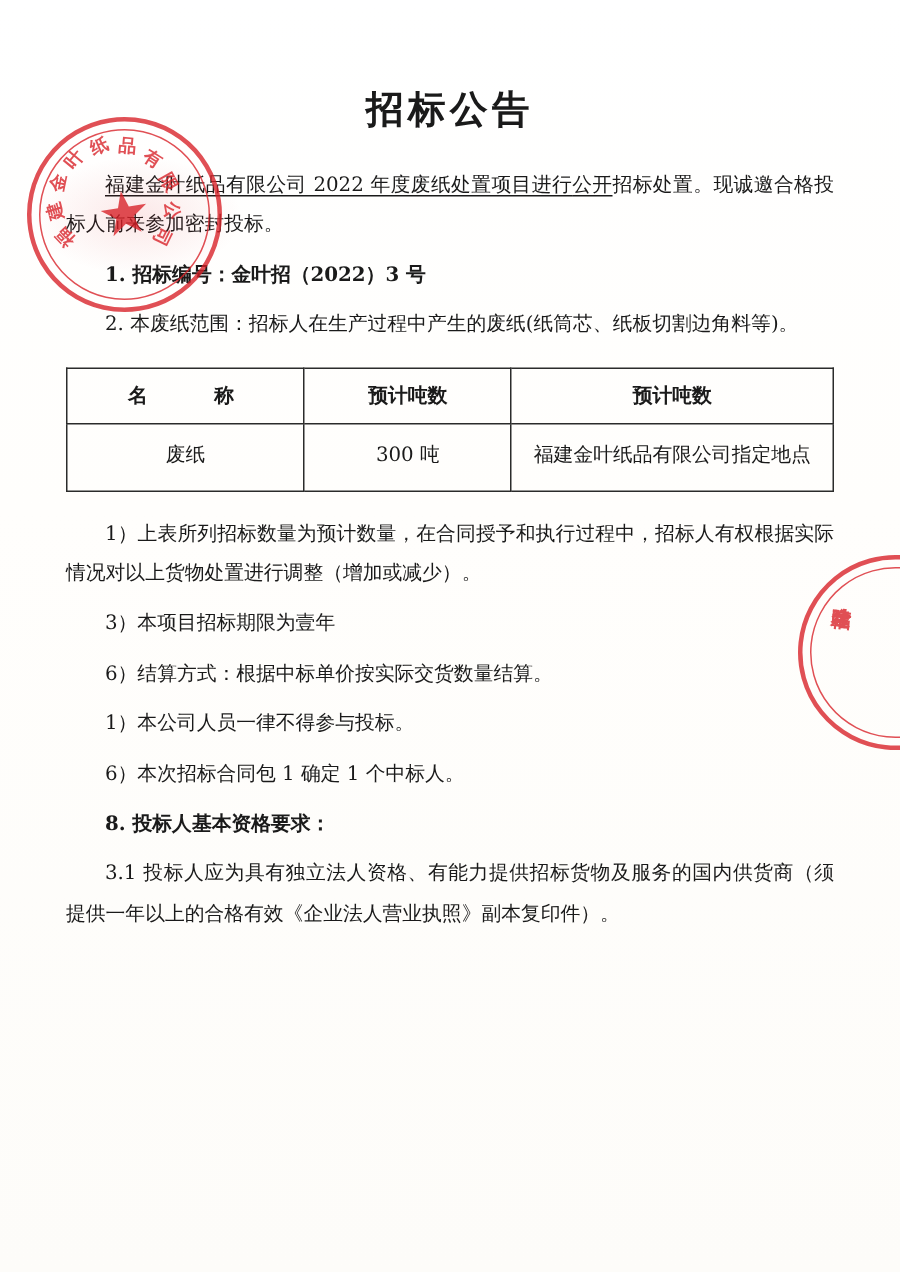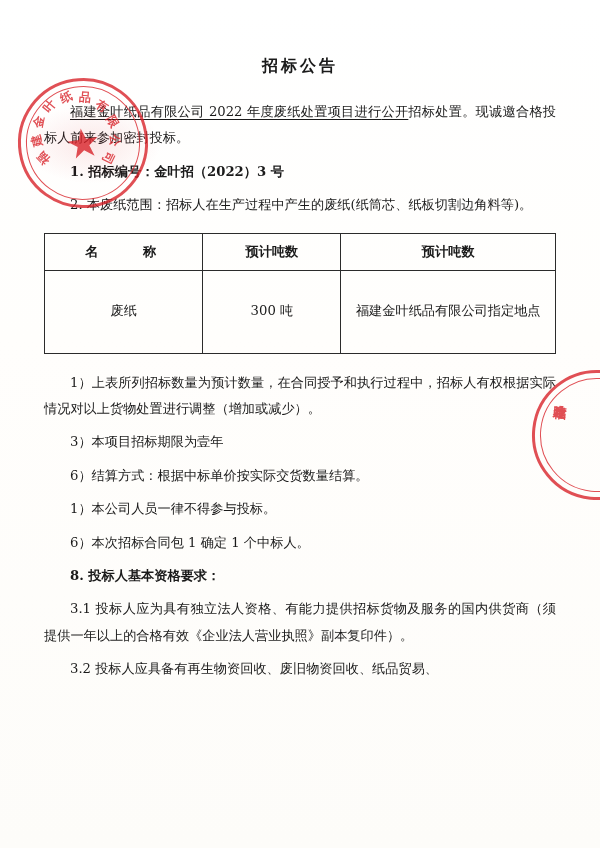--- a/index.html
+++ b/index.html
@@ -31,21 +31,21 @@
   }
 
   .content {
     position: relative;
     padding: 48px 44px 0 44px;
     z-index: 3;
   }
 
   .doc-title {
     text-align: center;
-    font-size: 16px;
+    font-size: 25px;
     font-weight: bold;
     letter-spacing: 3px;
     margin: 8px 0 22px 0;
     font-family: "DejaVu Serif", "Liberation Serif", serif;
   }
 
   p.para {
     font-size: 13.2px;
     line-height: 2.0;
     margin: 0 0 7px 0;
@@ -65,21 +65,21 @@
   }
   table.bid-table {
     border-collapse: collapse;
     width: 100%;
     font-size: 13.2px;
   }
   table.bid-table td, table.bid-table th {
     border: 1px solid #2b2b2b;
     text-align: center;
     vertical-align: middle;
-    padding: 19px 4px;
+    padding: 0 4px;
     font-weight: normal;
   }
   table.bid-table thead td {
     font-weight: bold;
     padding: 9px 4px;
   }
   .col-a { width: 31%; letter-spacing: 6px; }
   .col-b { width: 27%; }
   .col-c { width: 42%; }
   .cell-tall { height: 44px; line-height: 1.7; }
@@ -245,16 +245,15 @@
       </table>
     </div>
 
     <p class="para indent2">1）上表所列招标数量为预计数量，在合同授予和执行过程中，招标人有权根据实际情况对以上货物处置进行调整（增加或减少）。</p>
     <p class="para indent2">3）本项目招标期限为壹年</p>
     <p class="para indent2">6）结算方式：根据中标单价按实际交货数量结算。</p>
     <p class="para indent2">1）本公司人员一律不得参与投标。</p>
     <p class="para indent2">6）本次招标合同包 1 确定 1 个中标人。</p>
     <p class="para indent2 b">8. 投标人基本资格要求：</p>
     <p class="para indent2">3.1 投标人应为具有独立法人资格、有能力提供招标货物及服务的国内供货商（须提供一年以上的合格有效《企业法人营业执照》副本复印件）。</p>
-    <p class="para indent2">3.2 投标人应具备有再生物资回收、废旧物资回收、纸品贸易、</p>
 
   </div>
 </div>
 
 </body></html>

